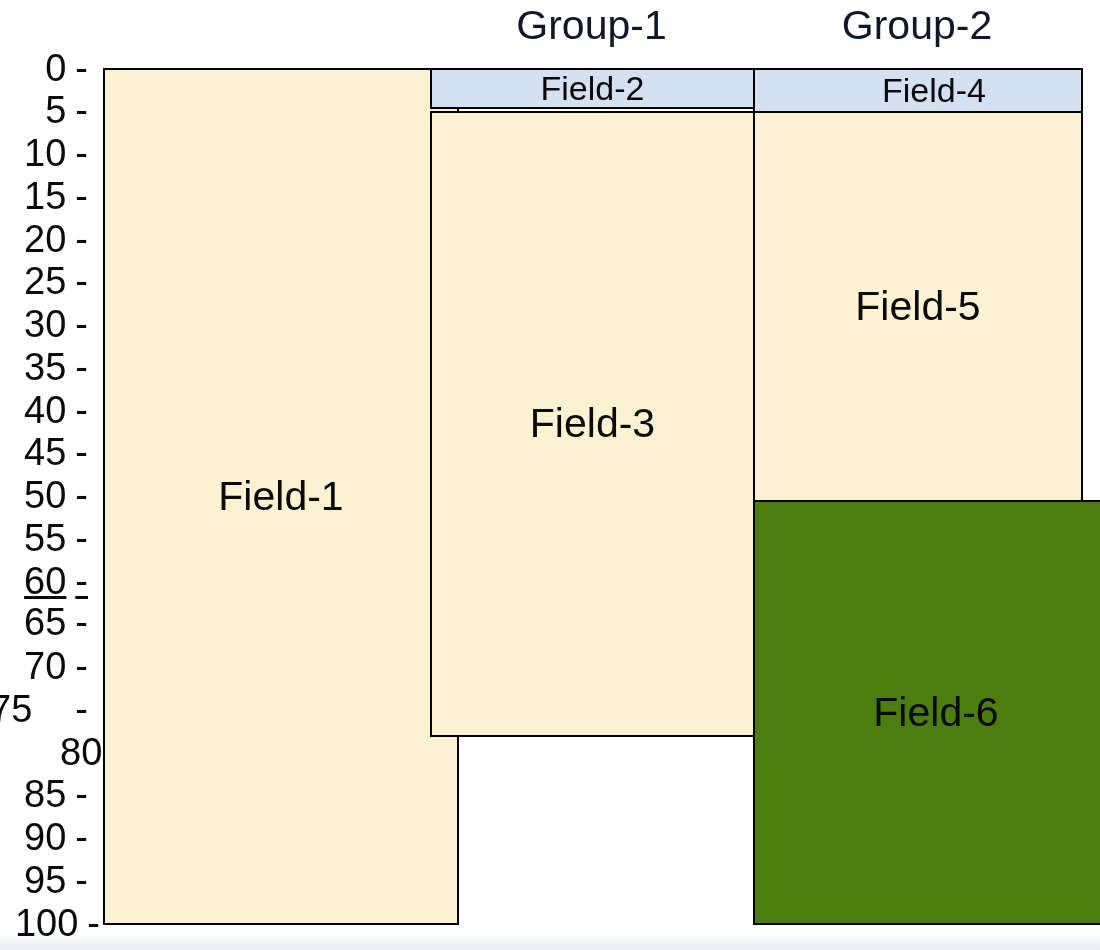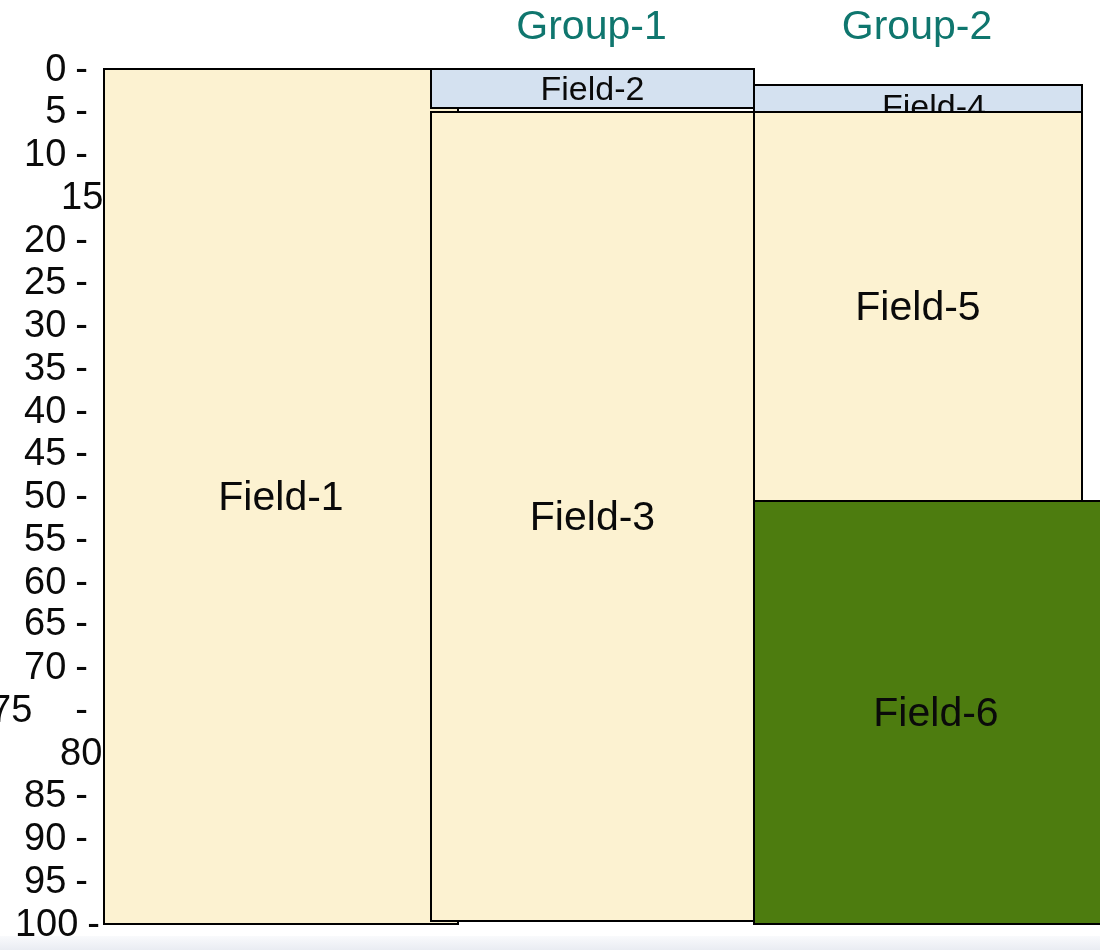--- a/index.html
+++ b/index.html
@@ -16,21 +16,21 @@
     font-family: "Liberation Sans", sans-serif;
     color: #000000;
   }
   .group-label {
     position: absolute;
     top: 1px;
     transform: translateX(-50%);
     font-size: 41px;
     line-height: 48px;
     white-space: nowrap;
-    color: #0f766e;
+    color: #0f172a;
   }
   .tick {
     position: absolute;
     left: 0;
     width: 88px;
     height: 40px;
     display: flex;
     justify-content: flex-end;
     align-items: center;
     gap: 9px;
@@ -81,21 +81,21 @@
         <span class="tick-dash">-</span>
       </div>
       <div class="tick" style="top: 90.75px;">
         <span class="tick-num">5</span>
         <span class="tick-dash">-</span>
       </div>
       <div class="tick" style="top: 133.5px;">
         <span class="tick-num">10</span>
         <span class="tick-dash">-</span>
       </div>
-      <div class="tick" style="top: 176.25px; padding-left: 37px;">
+      <div class="tick" style="top: 176.25px;">
         <span class="tick-num">15</span>
         <span class="tick-dash">-</span>
       </div>
       <div class="tick" style="top: 219px;">
         <span class="tick-num">20</span>
         <span class="tick-dash">-</span>
       </div>
       <div class="tick" style="top: 261.75px;">
         <span class="tick-num">25</span>
         <span class="tick-dash">-</span>
@@ -117,21 +117,21 @@
         <span class="tick-dash">-</span>
       </div>
       <div class="tick" style="top: 475.5px; justify-content: flex-end;">
         <span class="tick-num">50</span>
         <span class="tick-dash">-</span>
       </div>
       <div class="tick" style="top: 518.25px;">
         <span class="tick-num">55</span>
         <span class="tick-dash">-</span>
       </div>
-      <div class="tick" style="top: 561px;">
+      <div class="tick" style="top: 561px; text-decoration: underline;">
         <span class="tick-num">60</span>
         <span class="tick-dash">-</span>
       </div>
       <div class="tick" style="top: 602px;">
         <span class="tick-num">65</span>
         <span class="tick-dash">-</span>
       </div>
       <div class="tick" style="top: 646.5px;">
         <span class="tick-num">70</span>
         <span class="tick-dash">-</span>
@@ -161,24 +161,24 @@
         <span class="tick-dash">-</span>
       </div>
     </div>
   <div id="plot-area">
       <div class="field-box" style="left: 103px; top: 68px; width: 356px; height: 857px; background: rgb(252, 242, 209); border-color: rgb(0, 0, 0);">
         <span class="field-label">Field-1</span>
       </div>
       <div class="field-box" style="left: 430px; top: 68px; width: 325px; height: 41px; background: rgb(212, 225, 240); border-color: rgb(0, 0, 0);">
         <span class="field-label small">Field-2</span>
       </div>
-      <div class="field-box" style="left: 430px; top: 110.75px; width: 325px; height: 811px; background: rgb(252, 242, 209); border-color: rgb(0, 0, 0);">
+      <div class="field-box" style="left: 430px; top: 110.75px; width: 325px; height: 626px; background: rgb(252, 242, 209); border-color: rgb(0, 0, 0);">
         <span class="field-label">Field-3</span>
       </div>
-      <div class="field-box" style="left: 753px; top: 84px; width: 330px; height: 44.75px; background: rgb(212, 225, 240); border-color: rgb(0, 0, 0); padding-left: 32px;">
+      <div class="field-box" style="left: 753px; top: 68px; width: 330px; height: 44.75px; background: rgb(212, 225, 240); border-color: rgb(0, 0, 0); padding-left: 32px;">
         <span class="field-label small">Field-4</span>
       </div>
       <div class="field-box" style="left: 753px; top: 110.75px; width: 330px; height: 391.025px; background: rgb(252, 242, 209); border-color: rgb(0, 0, 0);">
         <span class="field-label">Field-5</span>
       </div>
       <div class="field-box" style="left: 753px; top: 499.775px; width: 366px; height: 425.225px; background: #4d7c0f; border-color: rgb(0, 0, 0); align-items: center;">
         <span class="field-label">Field-6</span>
       </div>
     </div>
   <div class="footer-strip"></div>

